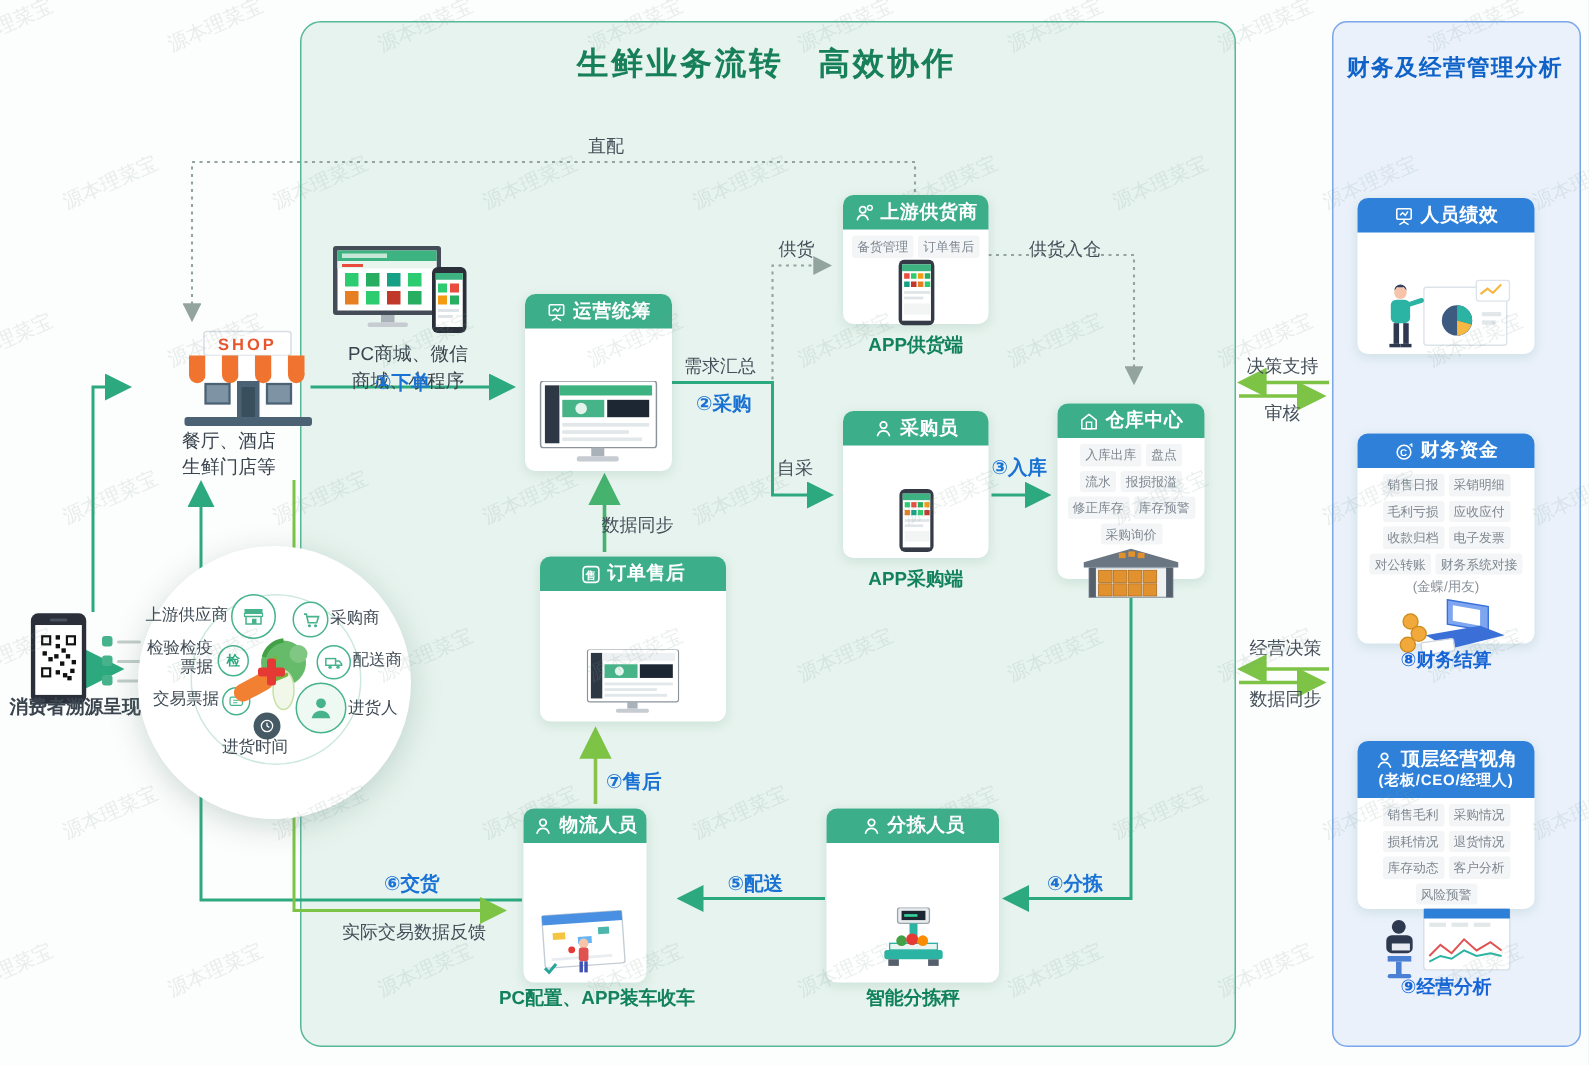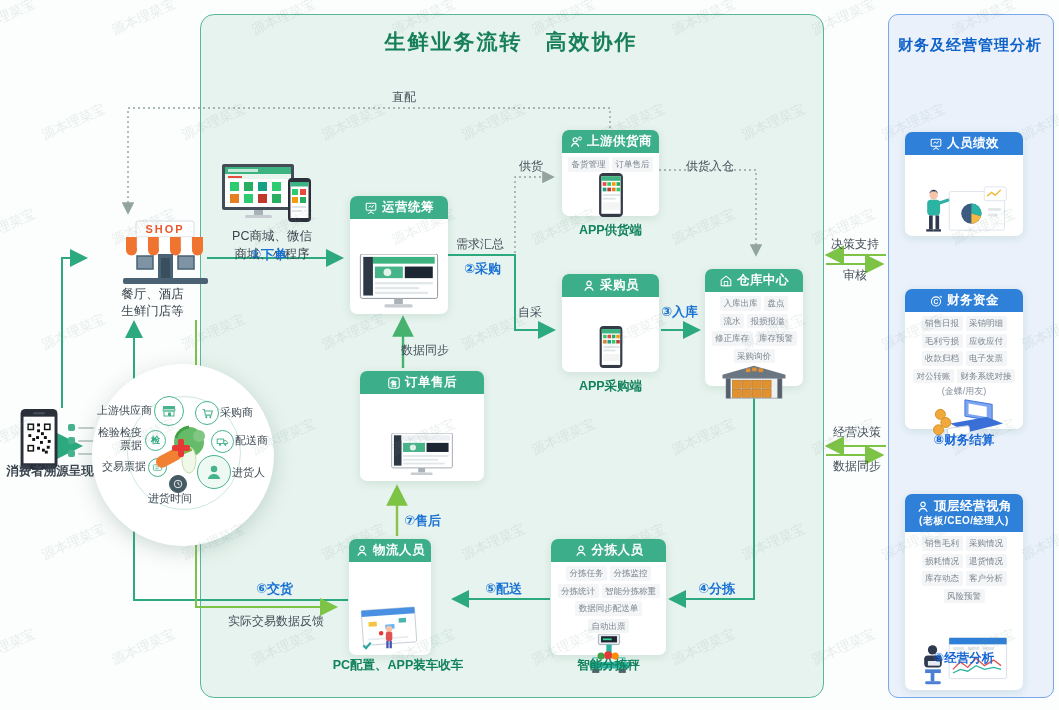--- a/index.html
+++ b/index.html
@@ -292,28 +292,20 @@
 <div class="node" style="left:551px;top:539px;width:115px;height:116px">
   <div class="node-header">
     <span class="hicon">
         <svg viewBox="0 0 16 16">
           <circle cx="8" cy="5" r="2.5" fill="none" stroke="#fff" stroke-width="1.3"></circle>
           <path d="M3.5 13c.8-2.5 2.5-3.5 4.5-3.5s3.7 1 4.5 3.5" fill="none" stroke="#fff" stroke-width="1.3" stroke-linecap="round"></path>
         </svg>
       </span>
     <span>分拣人员</span>
   </div>
-  <div class="node-body">
-      <span class="tag">分拣任务</span>
-      <span class="tag">分拣监控</span>
-      <span class="tag">分拣统计</span>
-      <span class="tag">智能分拣称重</span>
-      <span class="tag">数据同步配送单</span>
-      <span class="tag">自动出票</span>
-    </div>
   <div class="node-fig">
     <svg width="58" height="46" viewBox="0 0 60 52">
         <rect x="18" y="0" width="24" height="12" rx="2" fill="#e8ecef" stroke="#9aa4ad"></rect>
         <rect x="21" y="2.5" width="18" height="7" fill="#1d2733"></rect>
         <rect x="23" y="5" width="10" height="2" fill="#36d39a"></rect>
         <rect x="27" y="12" width="6" height="17" fill="#2bb3a3"></rect>
         <rect x="12" y="27" width="36" height="5" fill="#eaf5f2" stroke="#2bb3a3"></rect>
         <circle cx="21" cy="25" r="4" fill="#43a047"></circle>
         <circle cx="29" cy="24" r="4.5" fill="#e53935"></circle>
         <circle cx="37" cy="25" r="4" fill="#fb8c00"></circle>
@@ -387,21 +379,21 @@
         <polygon points="30,28 70,21 88,28 48,38" fill="#3a6fd8"></polygon>
         <rect x="27" y="32" width="24" height="9" rx="1.5" fill="#fff" stroke="#ccd4dd" transform="rotate(-8 39 36)"></rect>
         <circle cx="19" cy="18" r="5.5" fill="#f2a93b" stroke="#d18d1f"></circle>
         <circle cx="25" cy="27" r="5.5" fill="#f2a93b" stroke="#d18d1f"></circle>
         <circle cx="17" cy="35" r="5.5" fill="#f2a93b" stroke="#d18d1f"></circle>
       </svg>
   </div>
 </div>
 <div class="caption blue" style="left:905px;top:432px;width:118px">⑧财务结算</div>
 
-<div class="node bnode" style="left:905px;top:494px;width:118px;height:196px">
+<div class="node bnode" style="left:905px;top:494px;width:118px;height:112px">
   <div class="node-header two-line">
     <span style="display:flex;align-items:center;gap:4px">
       <span class="hicon">
           <svg viewBox="0 0 16 16">
             <circle cx="8" cy="5" r="2.5" fill="none" stroke="#fff" stroke-width="1.3"></circle>
             <path d="M3.5 13c.8-2.5 2.5-3.5 4.5-3.5s3.7 1 4.5 3.5" fill="none" stroke="#fff" stroke-width="1.3" stroke-linecap="round"></path>
           </svg>
         </span>
       <span>顶层经营视角</span>
     </span>

